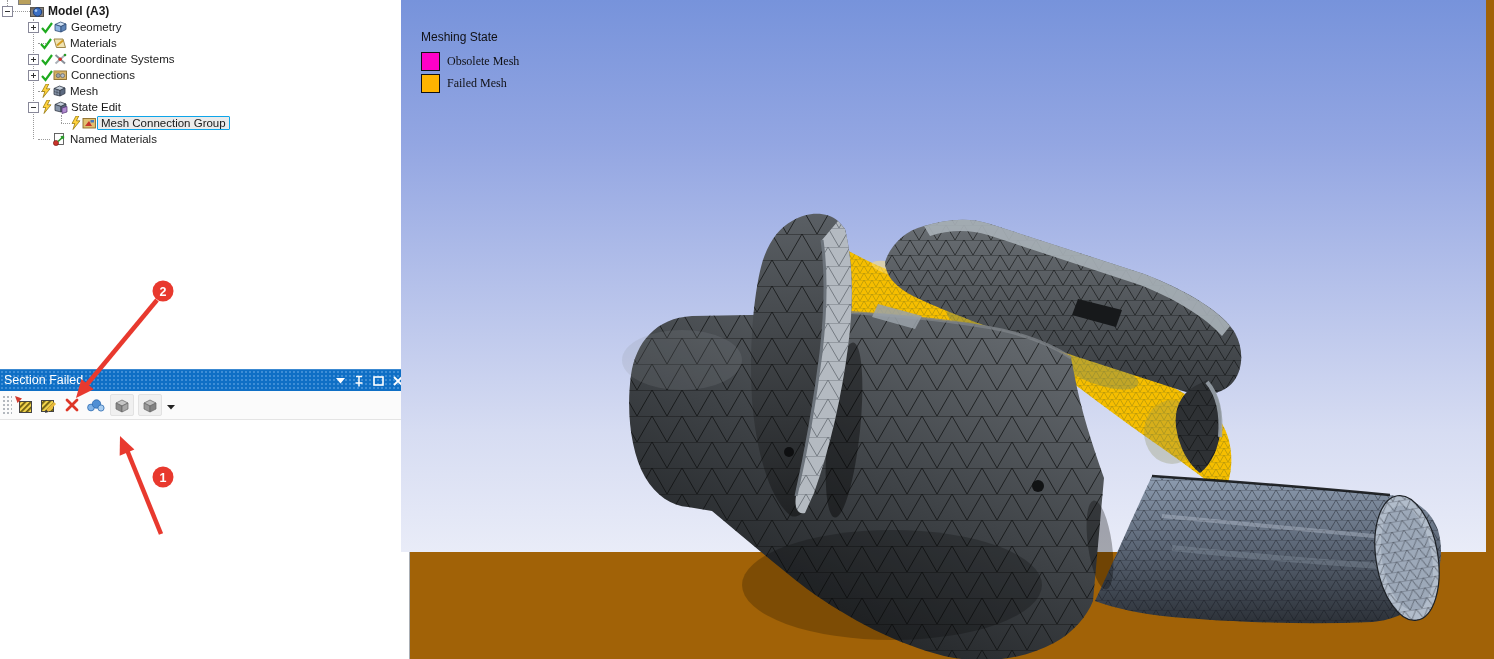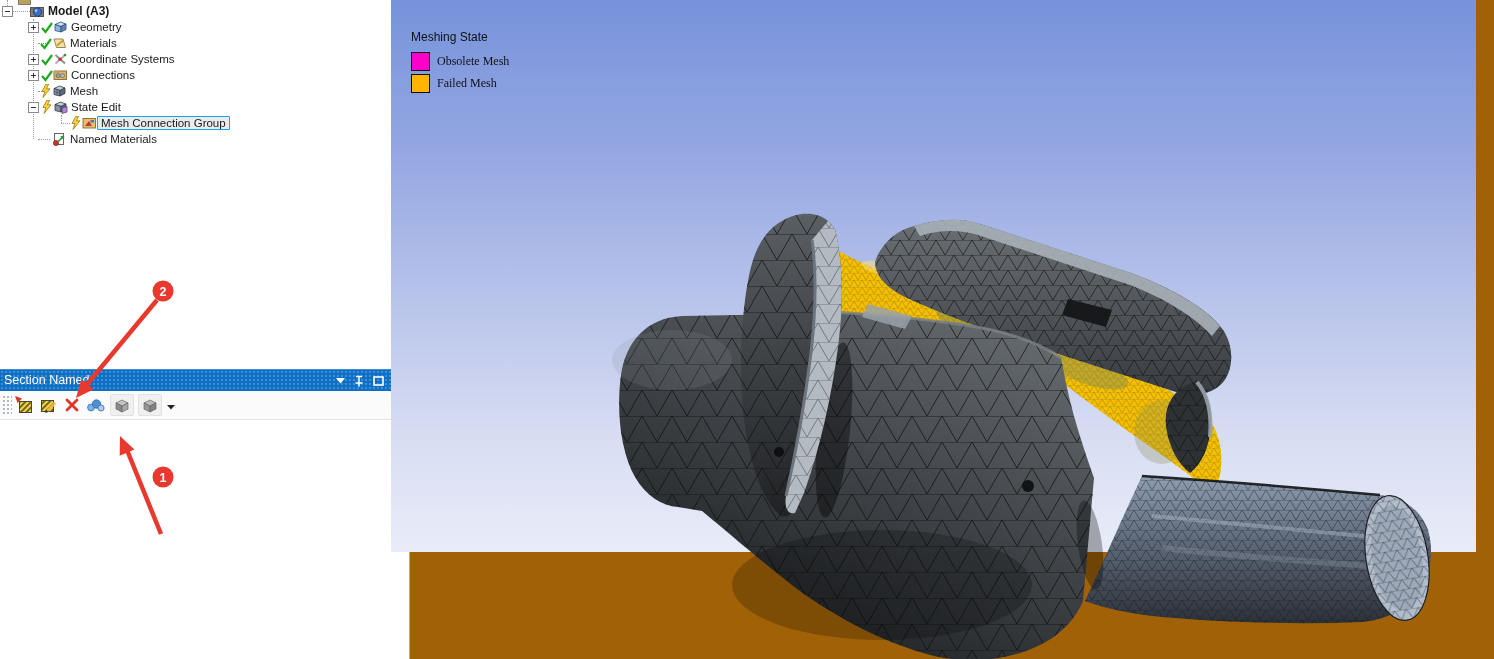--- a/index.html
+++ b/index.html
@@ -31,21 +31,21 @@
         background-image:radial-gradient(#b3b8be 1px, rgba(0,0,0,0) 1px);background-size:4px 4px;}
   .tbtn{width:24px;height:22px;display:flex;align-items:center;justify-content:center;flex:0 0 auto;}
   .tbtn.raised{background:#f0f0f0;border-radius:2px;border:1px solid #e2e2e2;width:22px;height:20px;margin:0 2px;}
   .sp-row{height:17px;display:flex;align-items:center;margin-top:2px;position:relative;}
   .cb{width:11px;height:11px;background:#fff;border:1px solid #222;margin-left:1px;flex:0 0 auto;
       display:flex;align-items:center;justify-content:center;}
   .sp-item{flex:1;height:15px;background:#1178d7;color:#fff;font-size:12px;line-height:15px;
            padding-left:3px;margin-left:1px;outline:1px dotted #c8742a;outline-offset:0px;}
 
   
-  .viewport{position:absolute;left:391px;top:0;width:1085px;height:552px;
+  .viewport{position:absolute;left:401px;top:0;width:1085px;height:552px;
     background:linear-gradient(180deg,#7793db 0%,#93a6e2 26%,#b5c1ea 52%,#d6dcf2 78%,#e9ecf8 100%);}
   .legend{position:absolute;left:20px;top:30px;color:#101014;font-size:12px;}
   .legend-title{margin-bottom:8px;}
   .legend-row{display:flex;align-items:center;margin-bottom:3px;font-family:Liberation Serif, serif;}
   .swatch{width:17px;height:17px;border:1px solid #101014;margin-right:7px;flex:0 0 auto;}
 
   .overlay{position:absolute;left:0;top:0;pointer-events:none;}
 </style>
 </head>
 <body>
@@ -194,21 +194,21 @@
       <svg width="15" height="14">
           <rect x="2.5" y="1.5" width="9" height="11" fill="#fdfdfd" stroke="#555" stroke-width=".9"></rect>
           <circle cx="4" cy="11" r="2.6" fill="#c8342a" stroke="#701810" stroke-width=".6"></circle>
           <path d="M6,9.5 L11.5,4.5 M11.5,4.5 L8.8,4.8 M11.5,4.5 L11.2,7.2" stroke="#2a9a2a" stroke-width="1.6" fill="none"></path>
         </svg>
       <span class="tlabel">Named Materials</span>
     </div>
 
     <div class="sp-window">
       <div class="sp-titlebar">
-        <span class="sp-title">Section Named</span>
+        <span class="sp-title">Section Failed</span>
         <span class="sp-tbicons">
           <svg width="9" height="6">
               <polygon points="0,0 9,0 4.5,5.5" fill="#fff"></polygon>
             </svg>
           <svg width="10" height="12">
               <path d="M2,1.5 H8 M5,1.5 V8 M1.5,8 H8.5 M5,8 V11.5" stroke="#fff" stroke-width="1.5" fill="none"></path>
             </svg>
           <svg width="11" height="10">
               <rect x="1" y="1" width="9" height="8" fill="none" stroke="#fff" stroke-width="1.6"></rect>
             </svg>

